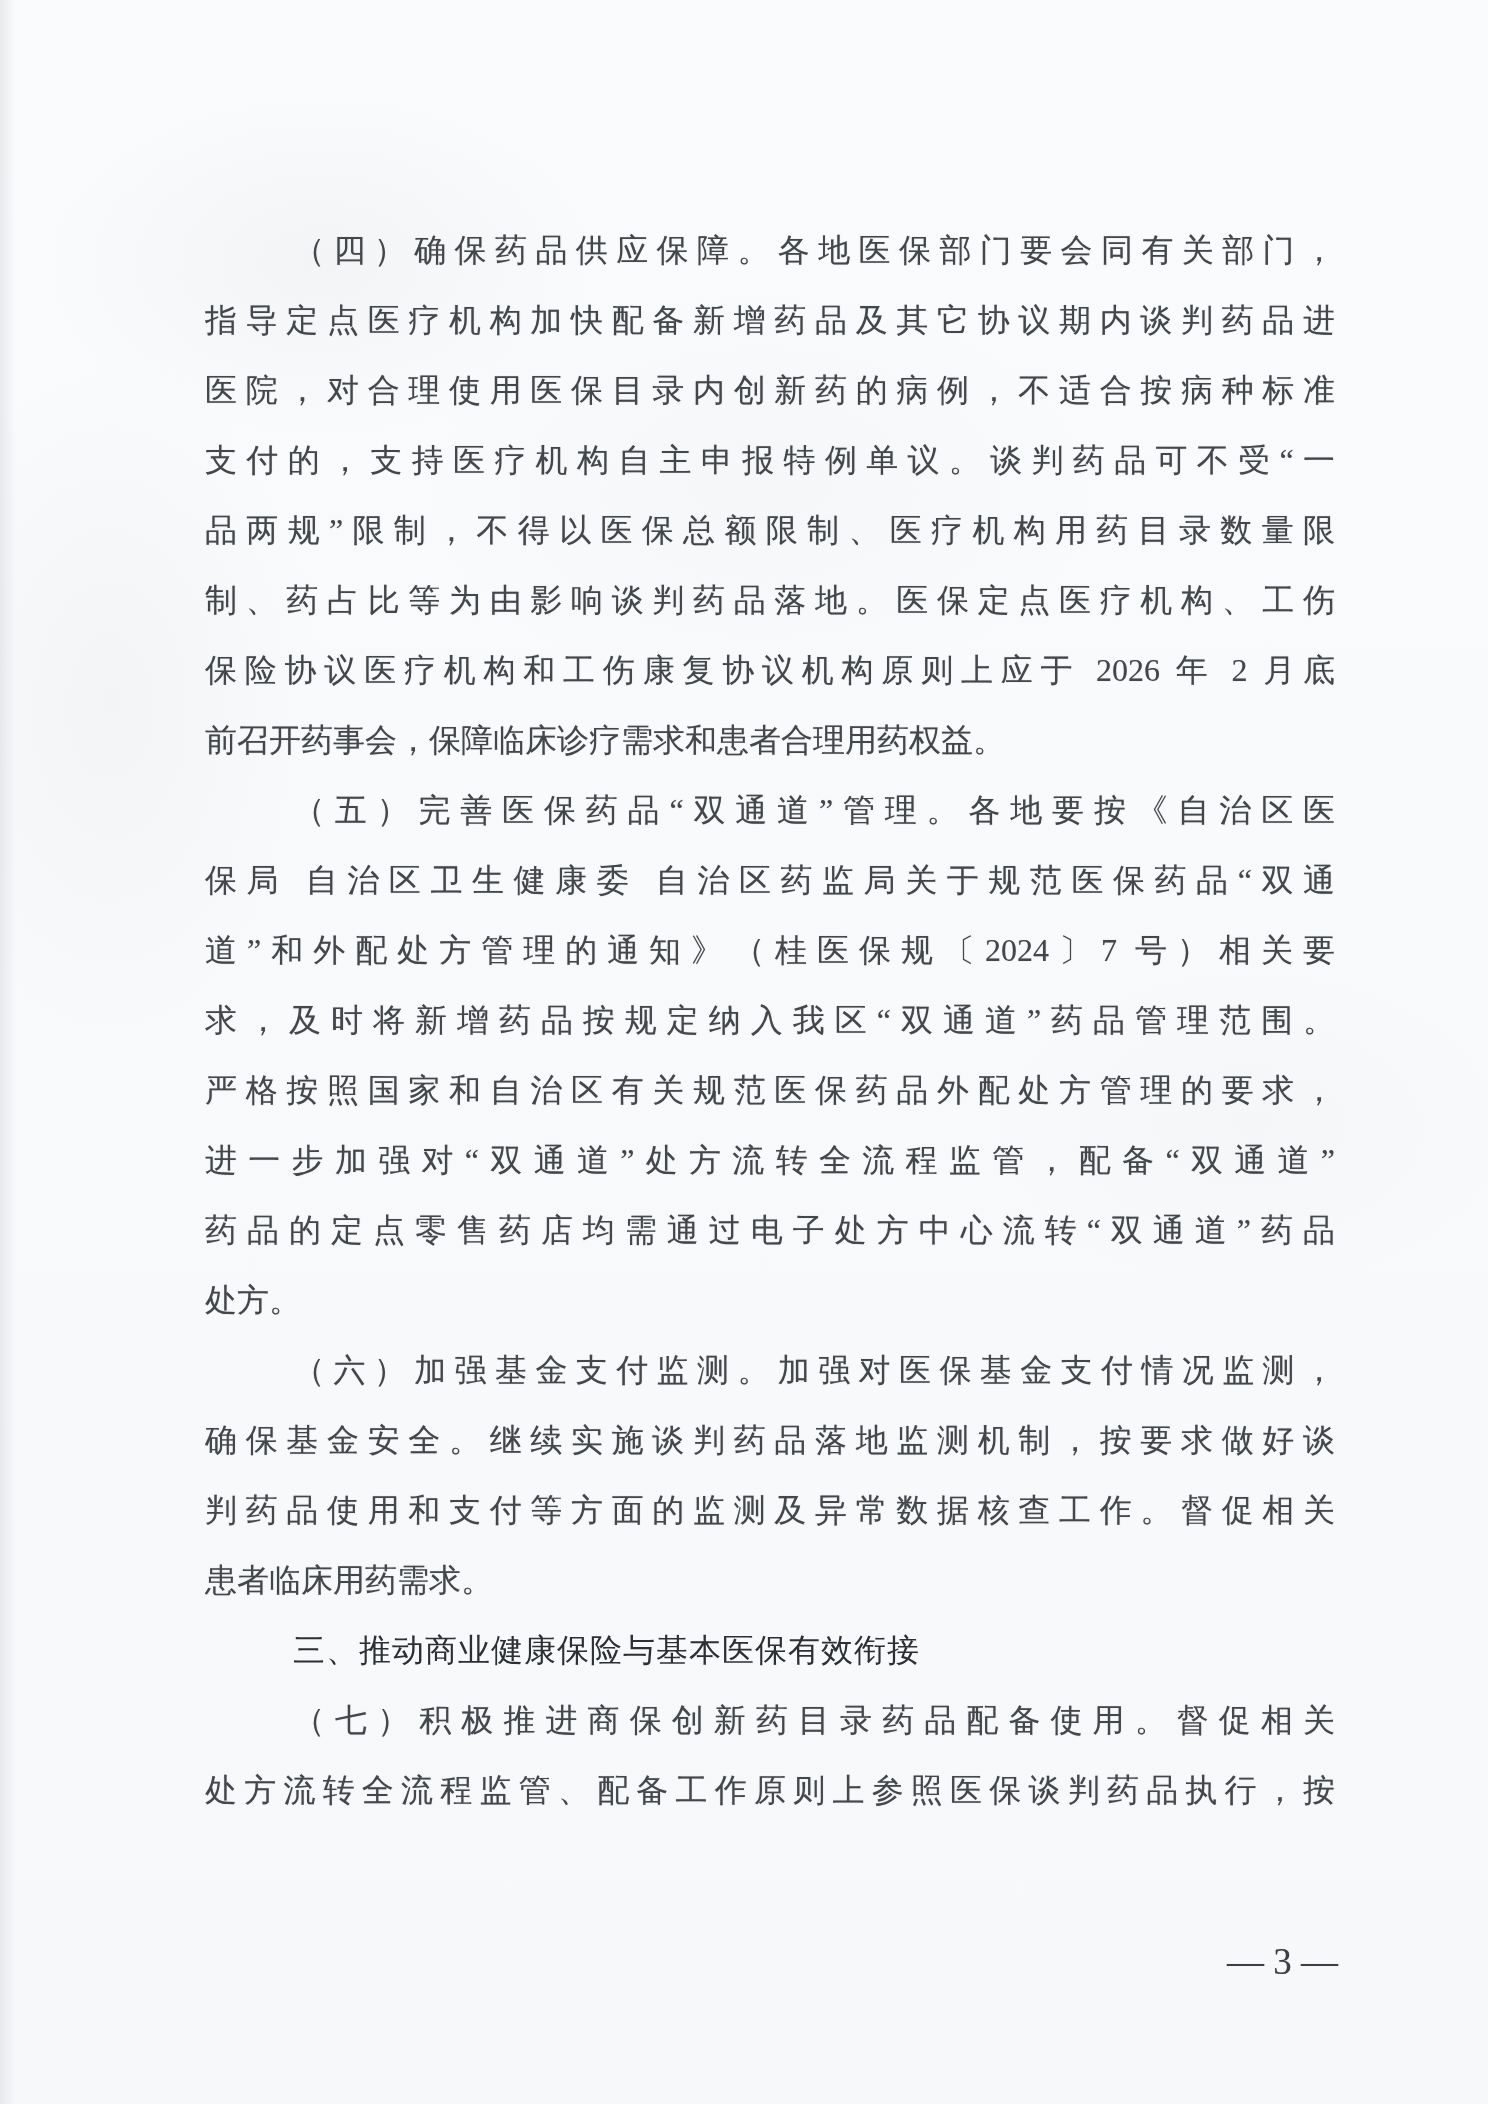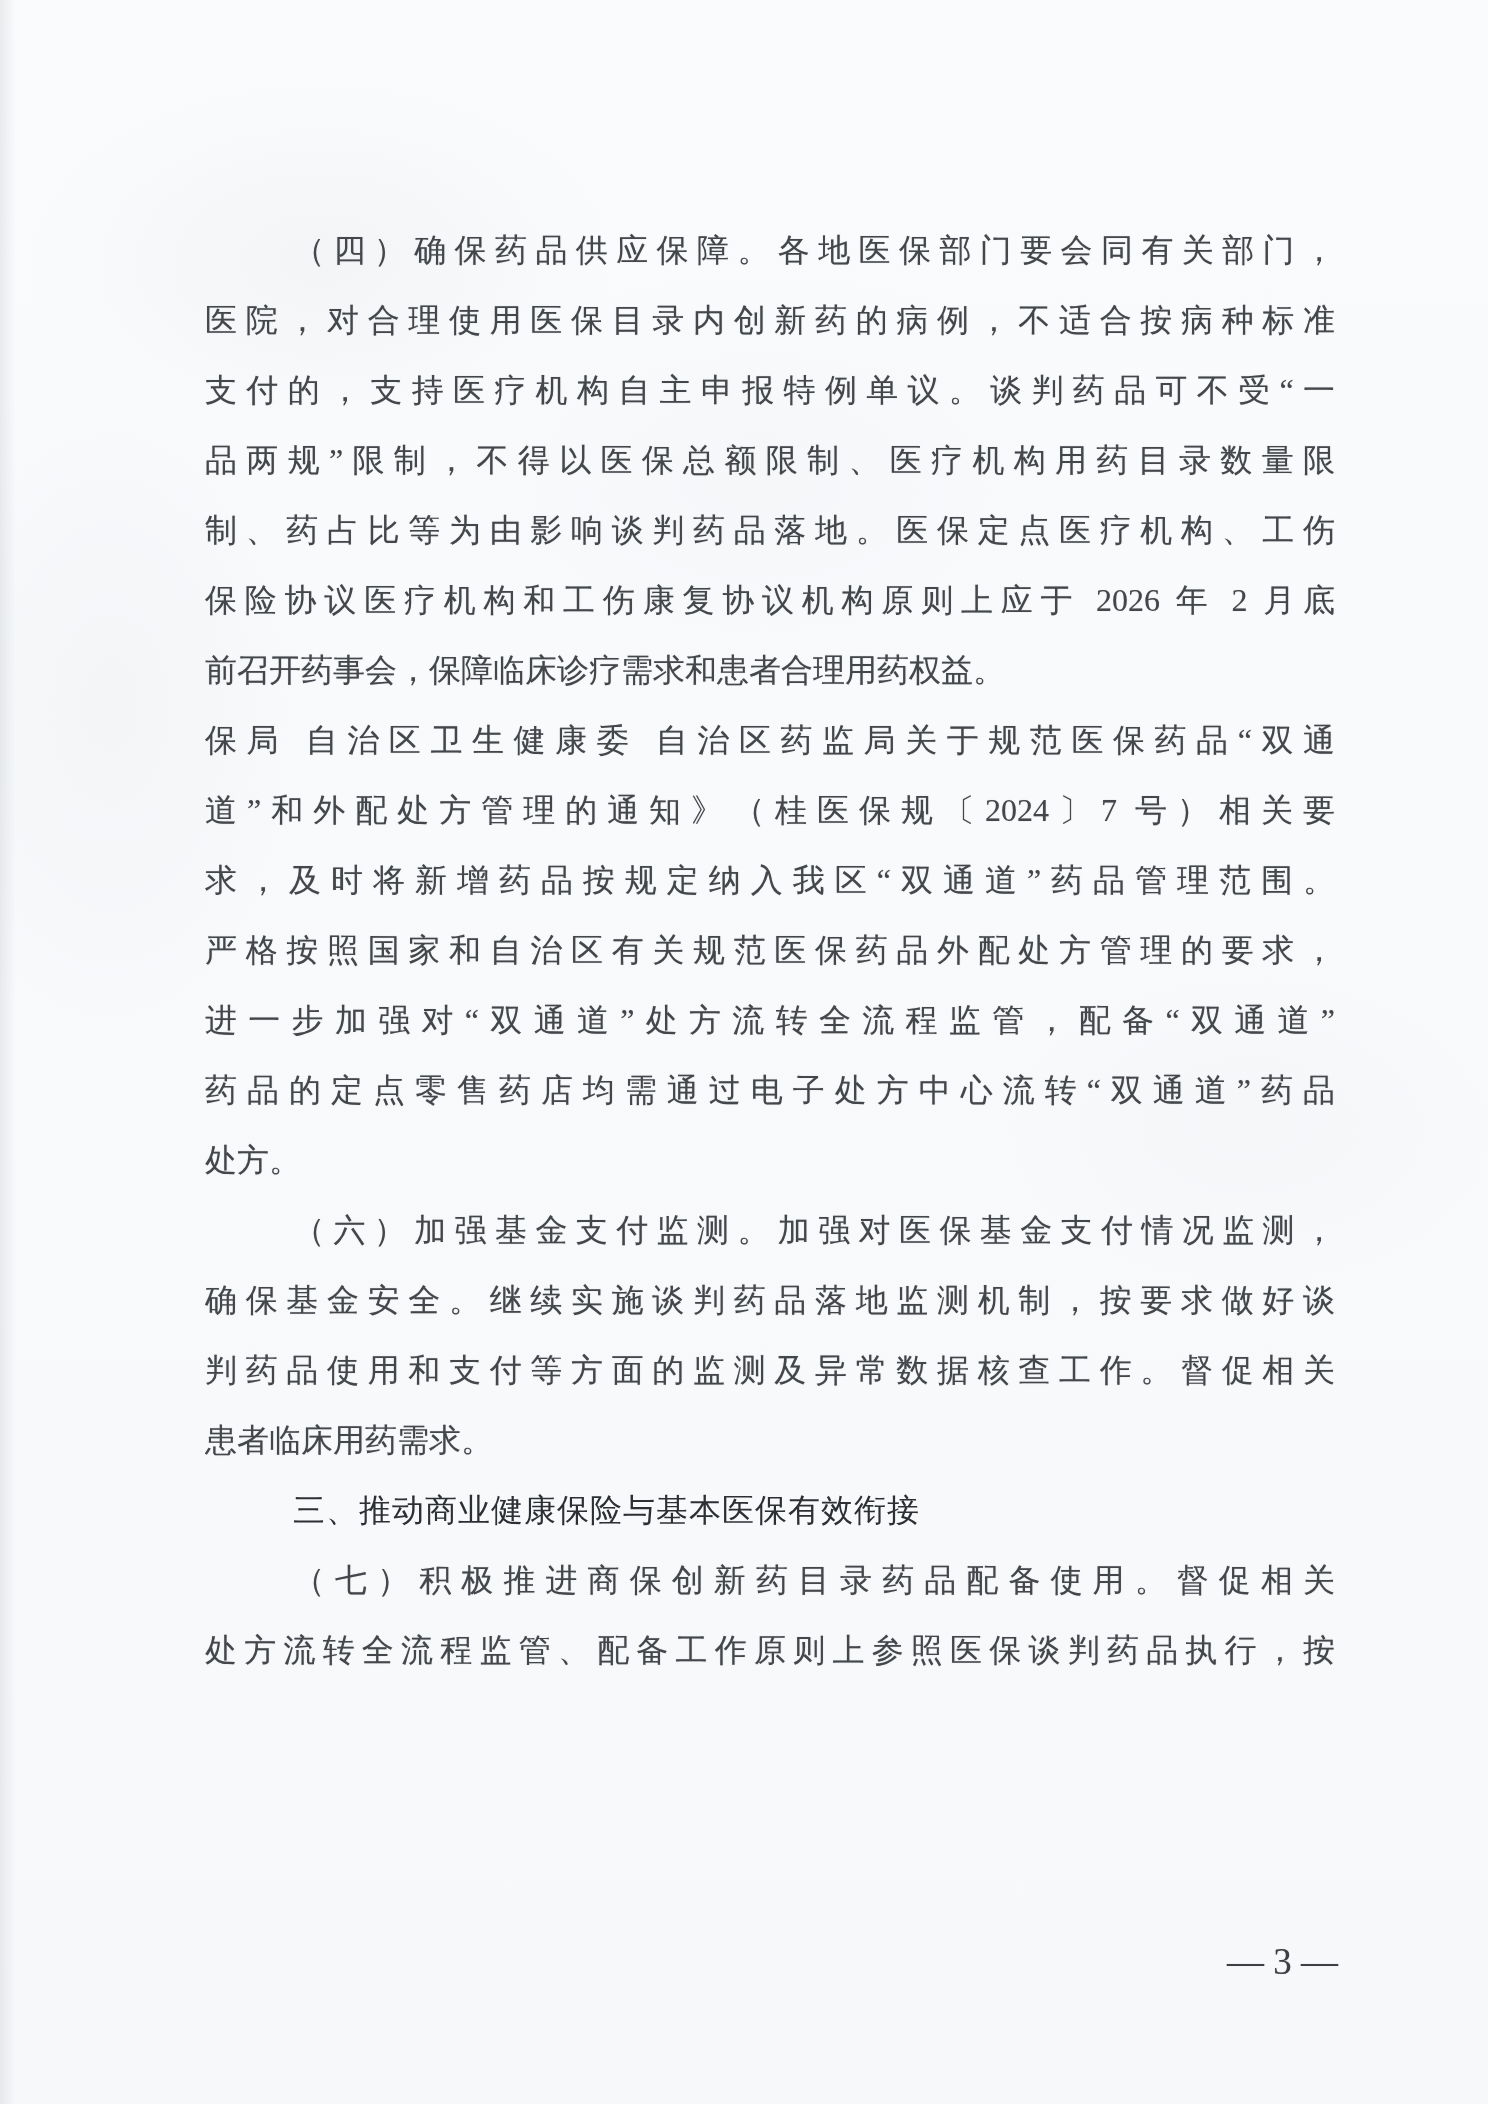--- a/index.html
+++ b/index.html
@@ -63,26 +63,28 @@
     font-family: "Liberation Serif", "DejaVu Serif", serif;
     text-shadow: 0 0 1px rgba(60,63,68,0.3);
   }
 </style>
 </head>
 <body>
 
 <div class="page">
   <div class="text-block">
     <div class="line indent">（四）确保药品供应保障。各地医保部门要会同有关部门，</div>
+    <div class="line">指导定点医疗机构加快配备新增药品及其它协议期内谈判药品进</div>
     <div class="line">医院，对合理使用医保目录内创新药的病例，不适合按病种标准</div>
     <div class="line">支付的，支持医疗机构自主申报特例单议。谈判药品可不受“一</div>
     <div class="line">品两规”限制，不得以医保总额限制、医疗机构用药目录数量限</div>
     <div class="line">制、药占比等为由影响谈判药品落地。医保定点医疗机构、工伤</div>
     <div class="line">保险协议医疗机构和工伤康复协议机构原则上应于 2026 年 2 月底</div>
     <div class="line end">前召开药事会，保障临床诊疗需求和患者合理用药权益。</div>
+    <div class="line indent">（五）完善医保药品“双通道”管理。各地要按《自治区医</div>
     <div class="line">保局 自治区卫生健康委 自治区药监局关于规范医保药品“双通</div>
     <div class="line">道”和外配处方管理的通知》（桂医保规〔2024〕7 号）相关要</div>
     <div class="line">求，及时将新增药品按规定纳入我区“双通道”药品管理范围。</div>
     <div class="line">严格按照国家和自治区有关规范医保药品外配处方管理的要求，</div>
     <div class="line">进一步加强对“双通道”处方流转全流程监管，配备“双通道”</div>
     <div class="line">药品的定点零售药店均需通过电子处方中心流转“双通道”药品</div>
     <div class="line end">处方。</div>
     <div class="line indent">（六）加强基金支付监测。加强对医保基金支付情况监测，</div>
     <div class="line">确保基金安全。继续实施谈判药品落地监测机制，按要求做好谈</div>
     <div class="line">判药品使用和支付等方面的监测及异常数据核查工作。督促相关</div>

